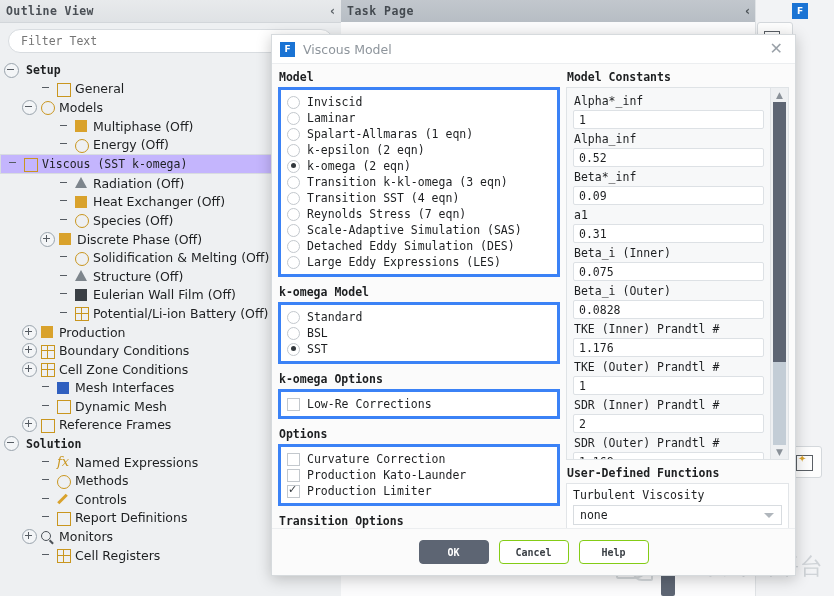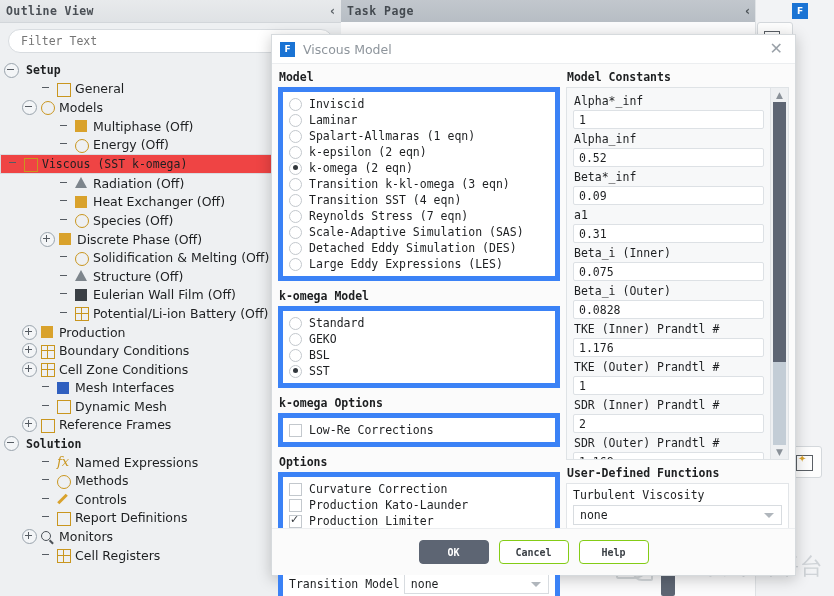--- a/index.html
+++ b/index.html
@@ -17,21 +17,21 @@
   #outline-head{height:22px;display:flex;align-items:center;padding:0 6px;
     background:linear-gradient(#e8eaec,#dfe2e5);border-bottom:1px solid #d2d6da;}
   #outline-head .ttl{font-family:"DejaVu Sans Mono","Liberation Mono",monospace;
     font-weight:bold;font-size:11.5px;color:#4a4f55;letter-spacing:.4px;}
   #outline-head .collapse{margin-left:auto;color:#5b6167;font-size:12px;font-weight:bold;cursor:pointer;}
   #filter-wrap{padding:6px 8px 4px 8px;}
   #filter{width:100%;box-sizing:border-box;height:24px;border:1px solid #d8dce0;border-radius:12px;
     background:#fff;padding:0 12px;font-family:"DejaVu Sans Mono","Liberation Mono",monospace;font-size:11.5px;color:#9aa0a6;}
   #tree{padding-top:4px;font-size:12.5px;}
   .node{display:flex;align-items:center;height:18.6px;padding-left:4px;white-space:nowrap;cursor:default;}
-  .node.sel{background:#ef4444;}
+  .node.sel{background:#c4b5fd;}
   .exp{width:13px;height:13px;flex:0 0 13px;border:1px solid #9aa4ad;border-radius:50%;
     background:#f3f5f7;position:relative;margin-right:3px;}
   .exp:before{content:"";position:absolute;left:2px;top:5px;width:7px;height:1px;background:#565c63;}
   .exp.plus:after{content:"";position:absolute;left:5px;top:2px;width:1px;height:7px;background:#565c63;}
   .exp.none{border:none;background:none;}
   .ico{width:15px;height:14px;flex:0 0 15px;margin-right:4px;position:relative;}
   .lbl{color:#1d1f21;}
   .lbl.bold{font-family:"DejaVu Sans Mono","Liberation Mono",monospace;font-weight:bold;font-size:11.5px;color:#1d1f21;}
   .ind1{padding-left:4px;}
   .ind2{padding-left:22px;}
@@ -110,21 +110,21 @@
      display:flex;align-items:center;justify-content:center;margin-right:8px;}
   #dlg-title .t{font-size:12.5px;color:#8e959c;}
   #dlg-title .x{margin-left:auto;color:#9aa1a8;font-size:16px;line-height:16px;cursor:pointer;padding:0 4px;}
 
   #dlg-body{position:absolute;top:29px;left:0;right:0;bottom:46px;display:flex;}
   #col-left{width:288px;padding:6px 0 0 6px;box-sizing:border-box;}
   #col-right{flex:1;padding:6px 6px 0 6px;box-sizing:border-box;position:relative;}
 
   .sechead{font-family:"DejaVu Sans Mono","Liberation Mono",monospace;font-weight:bold;font-size:11.5px;
     color:#1d1f21;margin:0 0 3px 1px;}
-  .box{border:5px solid #3b82f6;background:#fff;padding:4px 6px;margin-bottom:8px;}
+  .box{border:3px solid #3b82f6;background:#fff;padding:4px 6px;margin-bottom:8px;}
   .opt{display:flex;align-items:center;height:16px;font-family:"DejaVu Sans Mono","Liberation Mono",monospace;
     font-size:11.5px;color:#1d1f21;cursor:default;}
   .radio{width:11px;height:11px;border:1px solid #c3c8cd;border-radius:50%;background:#fff;margin-right:7px;
     flex:0 0 11px;position:relative;}
   .radio.on:after{content:"";position:absolute;left:2.5px;top:2.5px;width:5px;height:5px;border-radius:50%;background:#33383d;}
   .chk{width:11px;height:11px;border:1px solid #c3c8cd;background:#fff;margin-right:7px;flex:0 0 11px;position:relative;}
   .chk.on:after{content:"\2713";position:absolute;left:0px;top:-3px;font-size:11px;color:#33383d;font-family:"DejaVu Sans",sans-serif;}
 
   .fieldrow{display:flex;align-items:center;margin-bottom:4px;}
   .fieldrow .flab{font-family:"DejaVu Sans Mono","Liberation Mono",monospace;font-size:11.5px;color:#1d1f21;padding-right:4px;}
@@ -470,24 +470,20 @@
             <span class="radio"></span>
             <span>Large Eddy Expressions (LES)</span>
           </div>
         </div>
 
       <div class="sechead">k-omega Model</div>
       <div class="box" id="komega-box">
           <div class="opt">
             <span class="radio"></span>
             <span>Standard</span>
-          </div>
-          <div class="opt">
-            <span class="radio"></span>
-            <span>GEKO</span>
           </div>
           <div class="opt">
             <span class="radio"></span>
             <span>BSL</span>
           </div>
           <div class="opt">
             <span class="radio on"></span>
             <span>SST</span>
           </div>
         </div>

